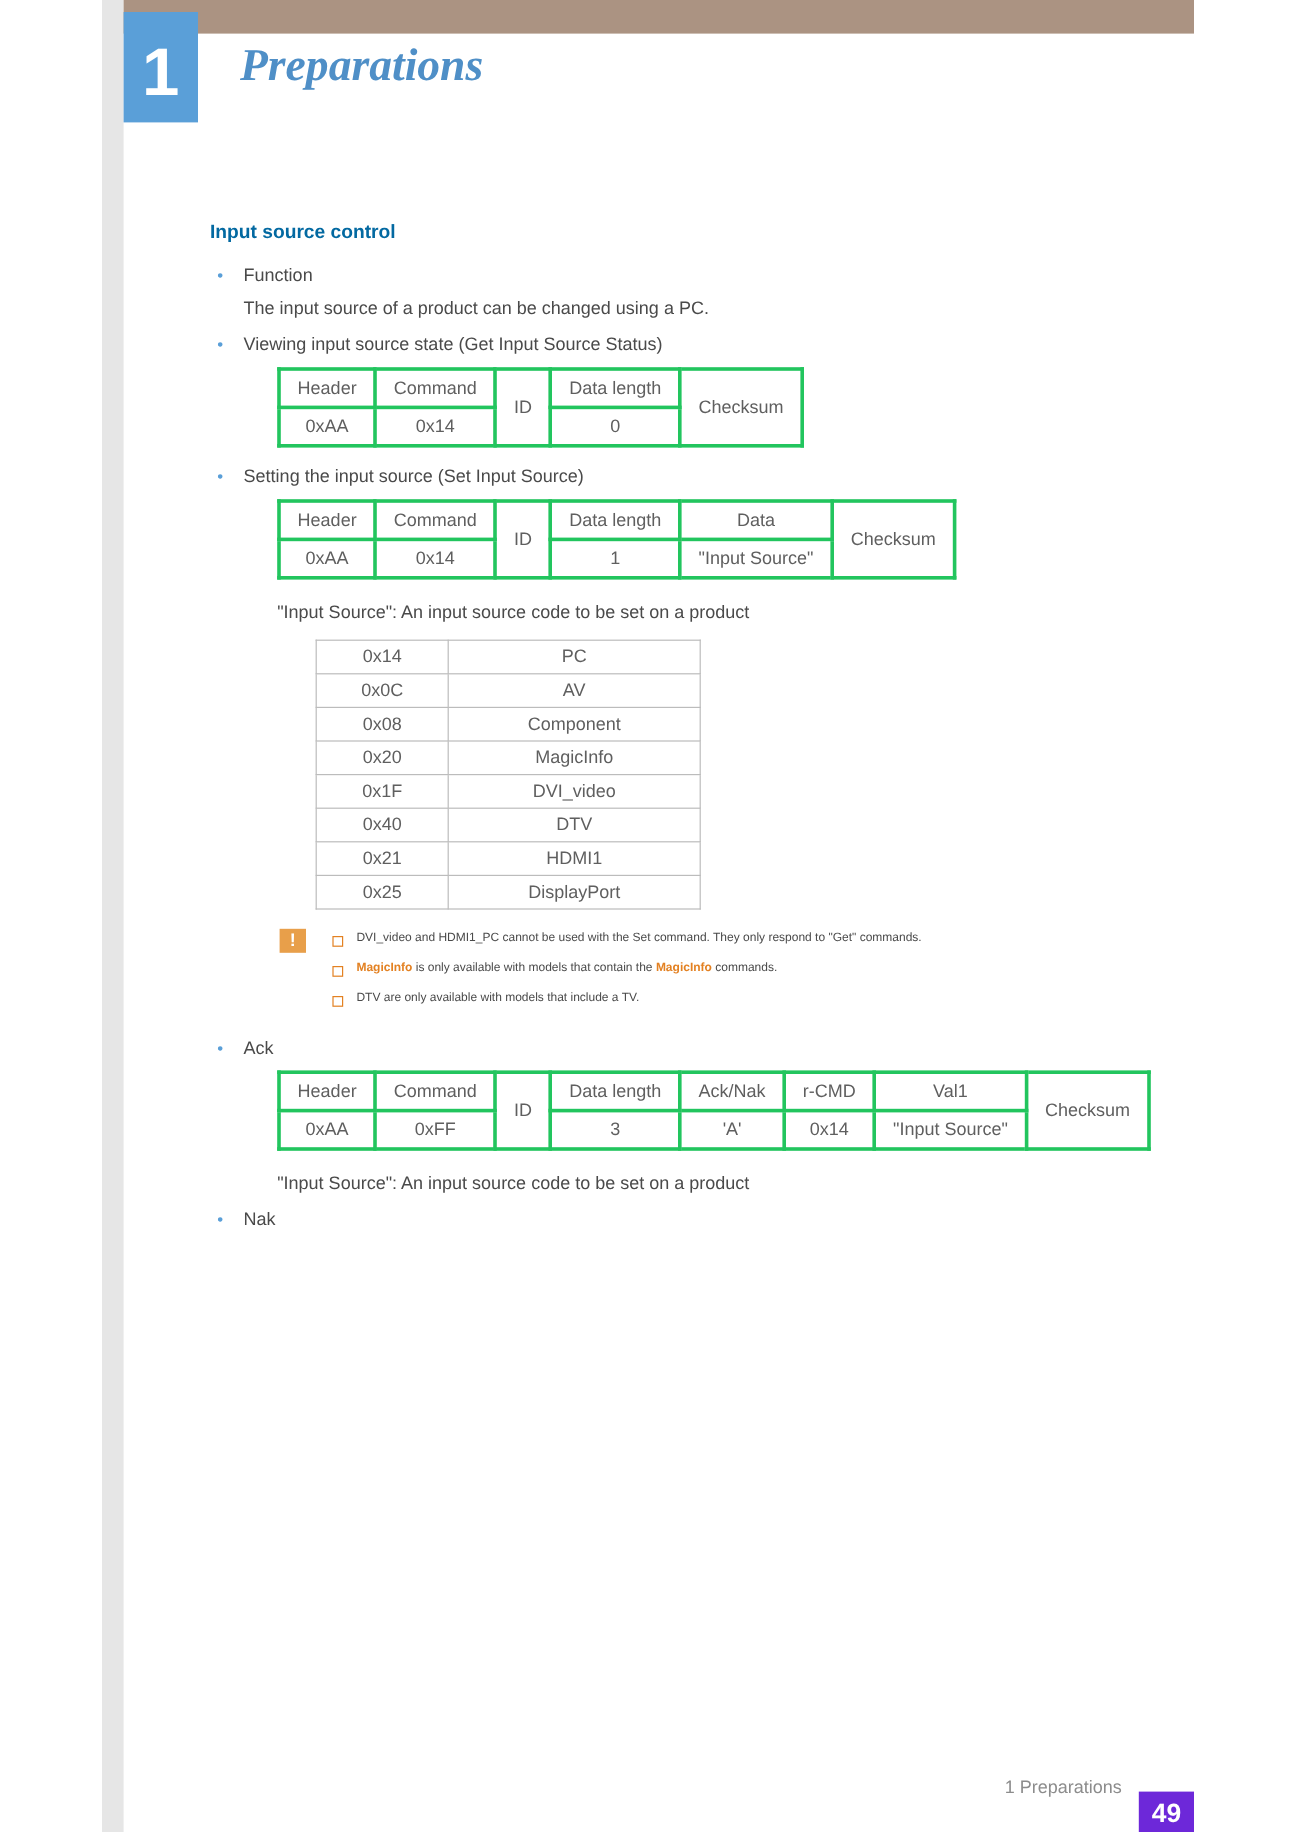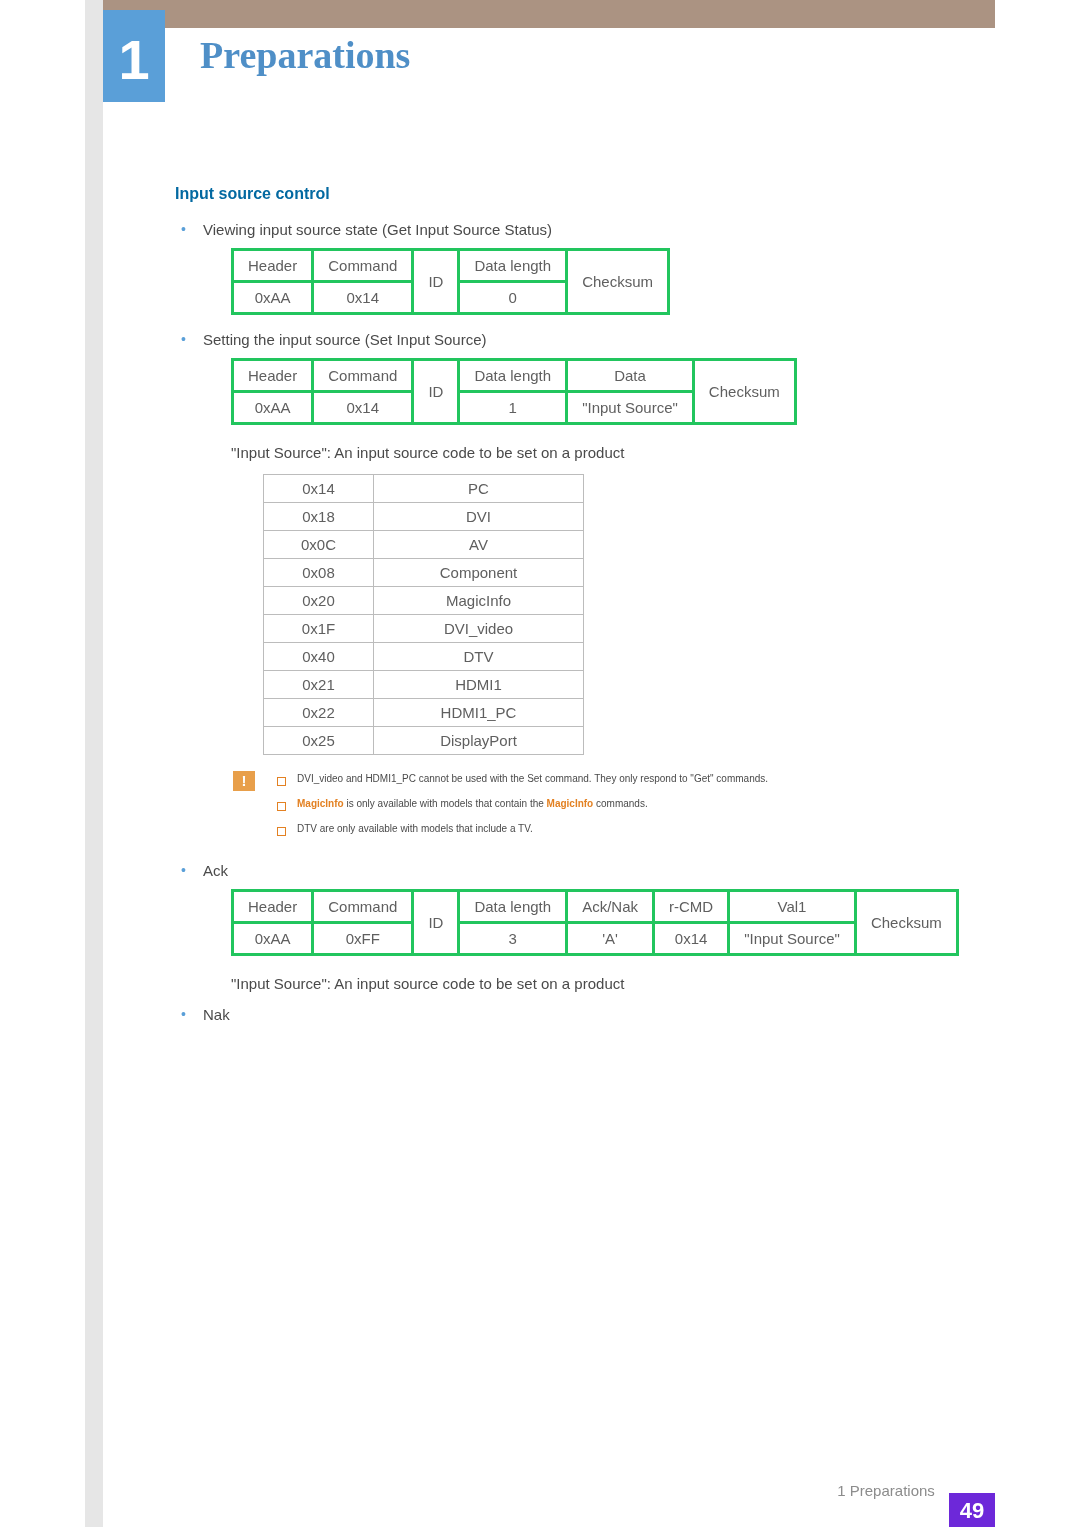--- a/index.html
+++ b/index.html
@@ -43,20 +43,21 @@
     z-index: 2;
   }
   .chapter-title {
     position: absolute;
     left: 200px;
     top: 33px;
     font-size: 38px;
     font-weight: bold;
     color: #4f8fc7;
     font-family: Georgia, 'Times New Roman', serif;
+    font-style: italic;
   }
   .content {
     position: absolute;
     left: 175px;
     top: 185px;
     right: 100px;
     bottom: 90px;
   }
   .section-head {
     color: #0369a1;
@@ -160,20 +161,24 @@
 
 <div class="side-margin"></div>
 <div class="top-band"></div>
 <div class="chapter-tab">1</div>
 <div class="chapter-title">Preparations</div>
 
 <div class="content">
   <div class="section-head">Input source control</div>
 
   <ul class="bullets">
+    <li>
+      <span>Function</span>
+      <div class="body-text">The input source of a product can be changed using a PC.</div>
+    </li>
 
     <li>
       <span>Viewing input source state (Get Input Source Status)</span>
       <table class="ptable">
         <tbody>
             <tr>
           <th>Header</th>
           <th>Command</th>
           <th rowspan="2">ID</th>
           <th>Data length</th>
@@ -211,24 +216,20 @@
 
       <div class="body-text" style="margin-left:28px;">"Input Source": An input source code to be set on a product</div>
 
       <table class="codes">
         <tbody>
             <tr>
               <td>0x14</td>
               <td>PC</td>
             </tr>
         <tr>
-              <td>0x18</td>
-              <td>DVI</td>
-            </tr>
-        <tr>
               <td>0x0C</td>
               <td>AV</td>
             </tr>
         <tr>
               <td>0x08</td>
               <td>Component</td>
             </tr>
         <tr>
               <td>0x20</td>
               <td>MagicInfo</td>
@@ -237,24 +238,20 @@
               <td>0x1F</td>
               <td>DVI_video</td>
             </tr>
         <tr>
               <td>0x40</td>
               <td>DTV</td>
             </tr>
         <tr>
               <td>0x21</td>
               <td>HDMI1</td>
-            </tr>
-        <tr>
-              <td>0x22</td>
-              <td>HDMI1_PC</td>
             </tr>
         <tr>
               <td>0x25</td>
               <td>DisplayPort</td>
             </tr>
       </tbody>
         </table>
 
       <div class="caution-block">
         <div class="caution-icon">!</div>

